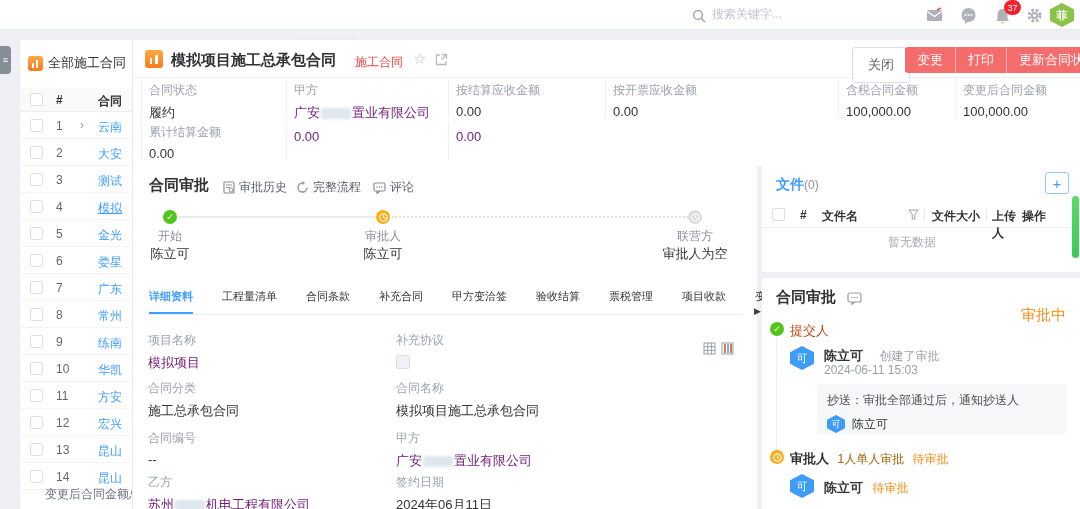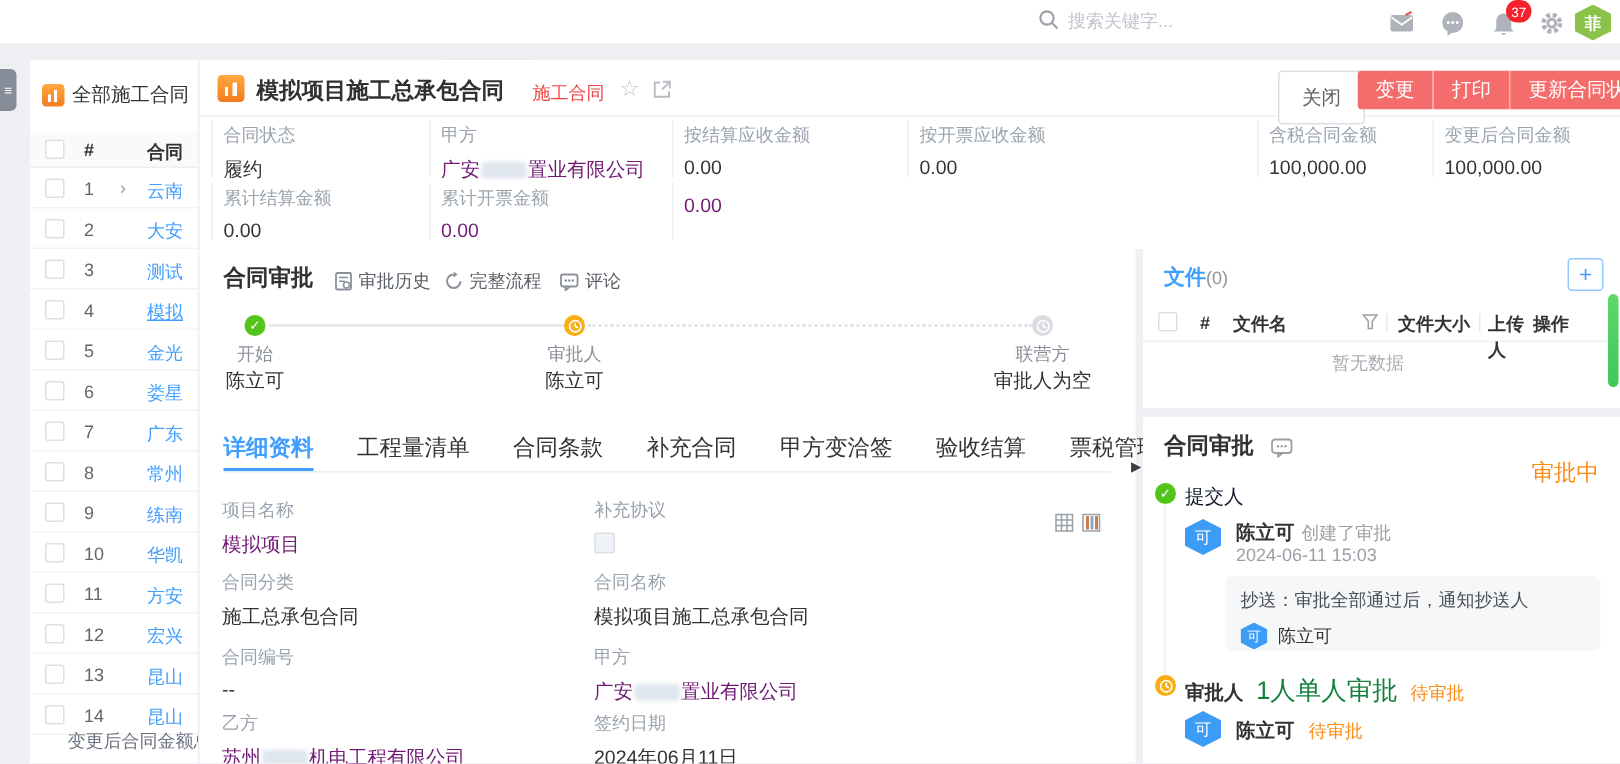--- a/index.html
+++ b/index.html
@@ -6,21 +6,21 @@
   html,body{width:1080px;height:509px}
   body{position:relative;overflow:hidden;background:#eef0f4;font-family:"Liberation Sans","DejaVu Sans",sans-serif;color:#333}
   .abs{position:absolute}
   .lbl{font-size:12px;color:#9aa3ad;white-space:nowrap}
   .val{font-size:13px;color:#333;margin-top:5px;white-space:nowrap}
   .link{color:#701a75;cursor:pointer}
   .orange{color:#fa8c16}
   .nowrap{white-space:nowrap}
   
   .topbar{left:0;top:0;width:1080px;height:30px;background:#fff;border-bottom:1px solid #e9ecef}
-  .search{left:692px;top:6px;display:flex;align-items:flex-start;gap:6px}
+  .search{left:692px;top:6px;display:flex;align-items:flex-end;gap:6px}
   .search .ph{font-size:12px;color:#c0c4cc}
   .tb-ico{top:7px;width:17px;height:17px}
   .badge{left:1004px;top:0px;min-width:17px;height:15px;background:#f5222d;color:#fff;border-radius:8px;font-size:9px;display:flex;align-items:center;justify-content:center;padding:0 3px}
   .hex{clip-path:polygon(50% 0%,100% 26%,100% 74%,50% 100%,0% 74%,0% 26%);display:flex;align-items:center;justify-content:center;color:#fff}
   .avatar-top{left:1050px;top:3px;width:24px;height:24px;background:#8bc34a;font-size:11px;font-weight:bold}
   
   .edge-handle{left:0;top:46px;width:11px;height:28px;background:#868d98;border-radius:0 4px 4px 0;display:flex;align-items:center;justify-content:center;color:#fff;font-size:9px}
   
   .list-panel{left:20px;top:40px;width:113px;height:469px;background:#fff;border-right:1px solid #e8eaee;overflow:hidden}
   .lp-title{left:8px;top:14px;display:flex;align-items:center;gap:5px;font-size:13px;color:#333;white-space:nowrap}
@@ -55,21 +55,21 @@
   
   .flow-panel{left:133px;top:166px;width:624px;height:343px;background:#fff}
   .fp-title{left:16px;top:10px;font-size:15px;font-weight:bold;color:#303133}
   .fp-link{display:flex;align-items:center;gap:4px;font-size:12px;color:#595f66}
   .step-line{height:0;border-top:2px solid #e9ebef}
   .step-line.dotted{border-top:2px dotted #dfe3e8}
   .node{width:14px;height:14px;border-radius:50%;display:flex;align-items:center;justify-content:center}
   .node-label{font-size:12px;color:#8a9099;text-align:center;white-space:nowrap}
   .node-person{font-size:13px;color:#333;text-align:center;margin-top:3px;white-space:nowrap}
   .tabs{left:16px;top:117px;display:flex;gap:29px;height:32px;width:592px;border-bottom:1px solid #ebeef5}
-  .tab{font-size:15px;color:#333;padding-top:6px;white-space:nowrap}
+  .tab{font-size:11px;color:#333;padding-top:6px;white-space:nowrap}
   .tab.active{color:#409eff;border-bottom:2px solid #409eff;font-weight:bold}
   .redact{display:inline-block;width:30px;height:11px;background:#dfe6ee;border-radius:2px;filter:blur(1.5px);vertical-align:middle;margin:0 1px}
   .cbx-dis{width:14px;height:14px;border:1px solid #dcdfe6;border-radius:2px;background:#eef1f5;margin-top:6px}
   
   .files-panel{left:762px;top:166px;width:318px;height:106px;background:#fff}
   .fi-title{left:14px;top:10px;font-size:14px;font-weight:bold;color:#409eff}
   .fi-count{font-size:12px;color:#909399;font-weight:normal}
   .plus-btn{left:283px;top:6px;width:24px;height:22px;border:1px solid #91c9ff;border-radius:3px;color:#409eff;font-size:15px;display:flex;align-items:center;justify-content:center;background:#fff}
   .fi-head{left:0;top:36px;width:318px;height:26px;border-bottom:1px solid #f0f0f0;font-size:12px;font-weight:bold;color:#333}
   .fi-sep{position:absolute;top:7px;width:1px;height:12px;background:#e8e8e8}
@@ -261,21 +261,20 @@
   <div class="abs cell" style="left:822px;top:40px;width:115px">
     <div class="lbl">变更后合同金额</div>
     <div class="val">100,000.00</div>
   </div>
 
   <div class="abs cell" style="left:8px;top:82px;width:137px">
     <div class="lbl">累计结算金额</div>
     <div class="val">0.00</div>
   </div>
   <div class="abs cell" style="left:153px;top:82px;width:155px">
-    <div class="lbl">累计开票金额</div>
     <div class="val link">0.00</div>
   </div>
   <div class="abs cell" style="left:315px;top:82px;width:150px">
     <div class="val link">0.00</div>
   </div>
 </div>
 
 <div class="abs flow-panel">
   <span class="abs fp-title">合同审批</span>
   <div class="abs fp-link" style="left:90px;top:13px">
@@ -419,45 +418,45 @@
       <circle cx="5" cy="5.5" r=".8" fill="#9aa0a6"></circle>
       <circle cx="7.5" cy="5.5" r=".8" fill="#9aa0a6"></circle>
       <circle cx="10" cy="5.5" r=".8" fill="#9aa0a6"></circle>
     </svg>
   <div class="abs ap-status orange">审批中</div>
   <div class="abs tl-line"></div>
 
   <div class="abs tl-ico" style="left:8px;top:44px;background:#52c41a">
       <span style="color:#fff;font-size:9px">✓</span>
     </div>
-  <div class="abs" style="left:28px;top:44px;font-size:13px;color:#0f172a">提交人</div>
+  <div class="abs" style="left:28px;top:44px;font-size:13px;color:#c2410c">提交人</div>
   <div class="abs hex av" style="left:28px;top:68px">可</div>
   <div class="abs nowrap" style="left:62px;top:68px">
     <span style="font-size:13px;font-weight:bold;color:#333">陈立可</span>
-    <span style="font-size:12px;color:#9aa0a6;margin-left:0">创建了审批</span>
+    <span style="font-size:12px;color:#9aa0a6;margin-left:12px">创建了审批</span>
   </div>
   <div class="abs" style="left:62px;top:85px;font-size:12px;color:#9aa0a6">2024-06-11 15:03</div>
 
   <div class="abs cc-box">
     <div>抄送：审批全部通过后，通知抄送人</div>
     <div style="display:flex;align-items:center;gap:7px;margin-top:6px">
       <span class="hex av" style="width:18px;height:18px;font-size:9px">可</span>
       <span style="color:#333">陈立可</span>
     </div>
   </div>
 
   <div class="abs tl-ico" style="left:8px;top:172px;background:#faad14">
       <svg width="9" height="9" viewBox="0 0 10 10">
         <circle cx="5" cy="5" r="4.2" fill="none" stroke="#fff" stroke-width="1.2"></circle>
         <path d="M5 2.5 L5 5 L7 6.2" fill="none" stroke="#fff" stroke-width="1.2"></path>
       </svg>
     </div>
   <div class="abs nowrap" style="left:28px;top:171px">
     <span style="font-size:13px;font-weight:bold;color:#333">审批人</span>
-    <span style="font-size:17px;color:#15803d;margin-left:4px">1人单人审批</span>
+    <span style="font-size:12px;color:#a16207;margin-left:4px">1人单人审批</span>
     <span class="orange" style="font-size:12px;margin-left:4px">待审批</span>
   </div>
   <div class="abs hex av" style="left:28px;top:196px">可</div>
   <div class="abs nowrap" style="left:62px;top:200px">
     <span style="font-size:13px;font-weight:bold;color:#333">陈立可</span>
     <span class="orange" style="font-size:12px;margin-left:5px">待审批</span>
   </div>
 </div>
 
 <div class="abs caret">▶</div>

